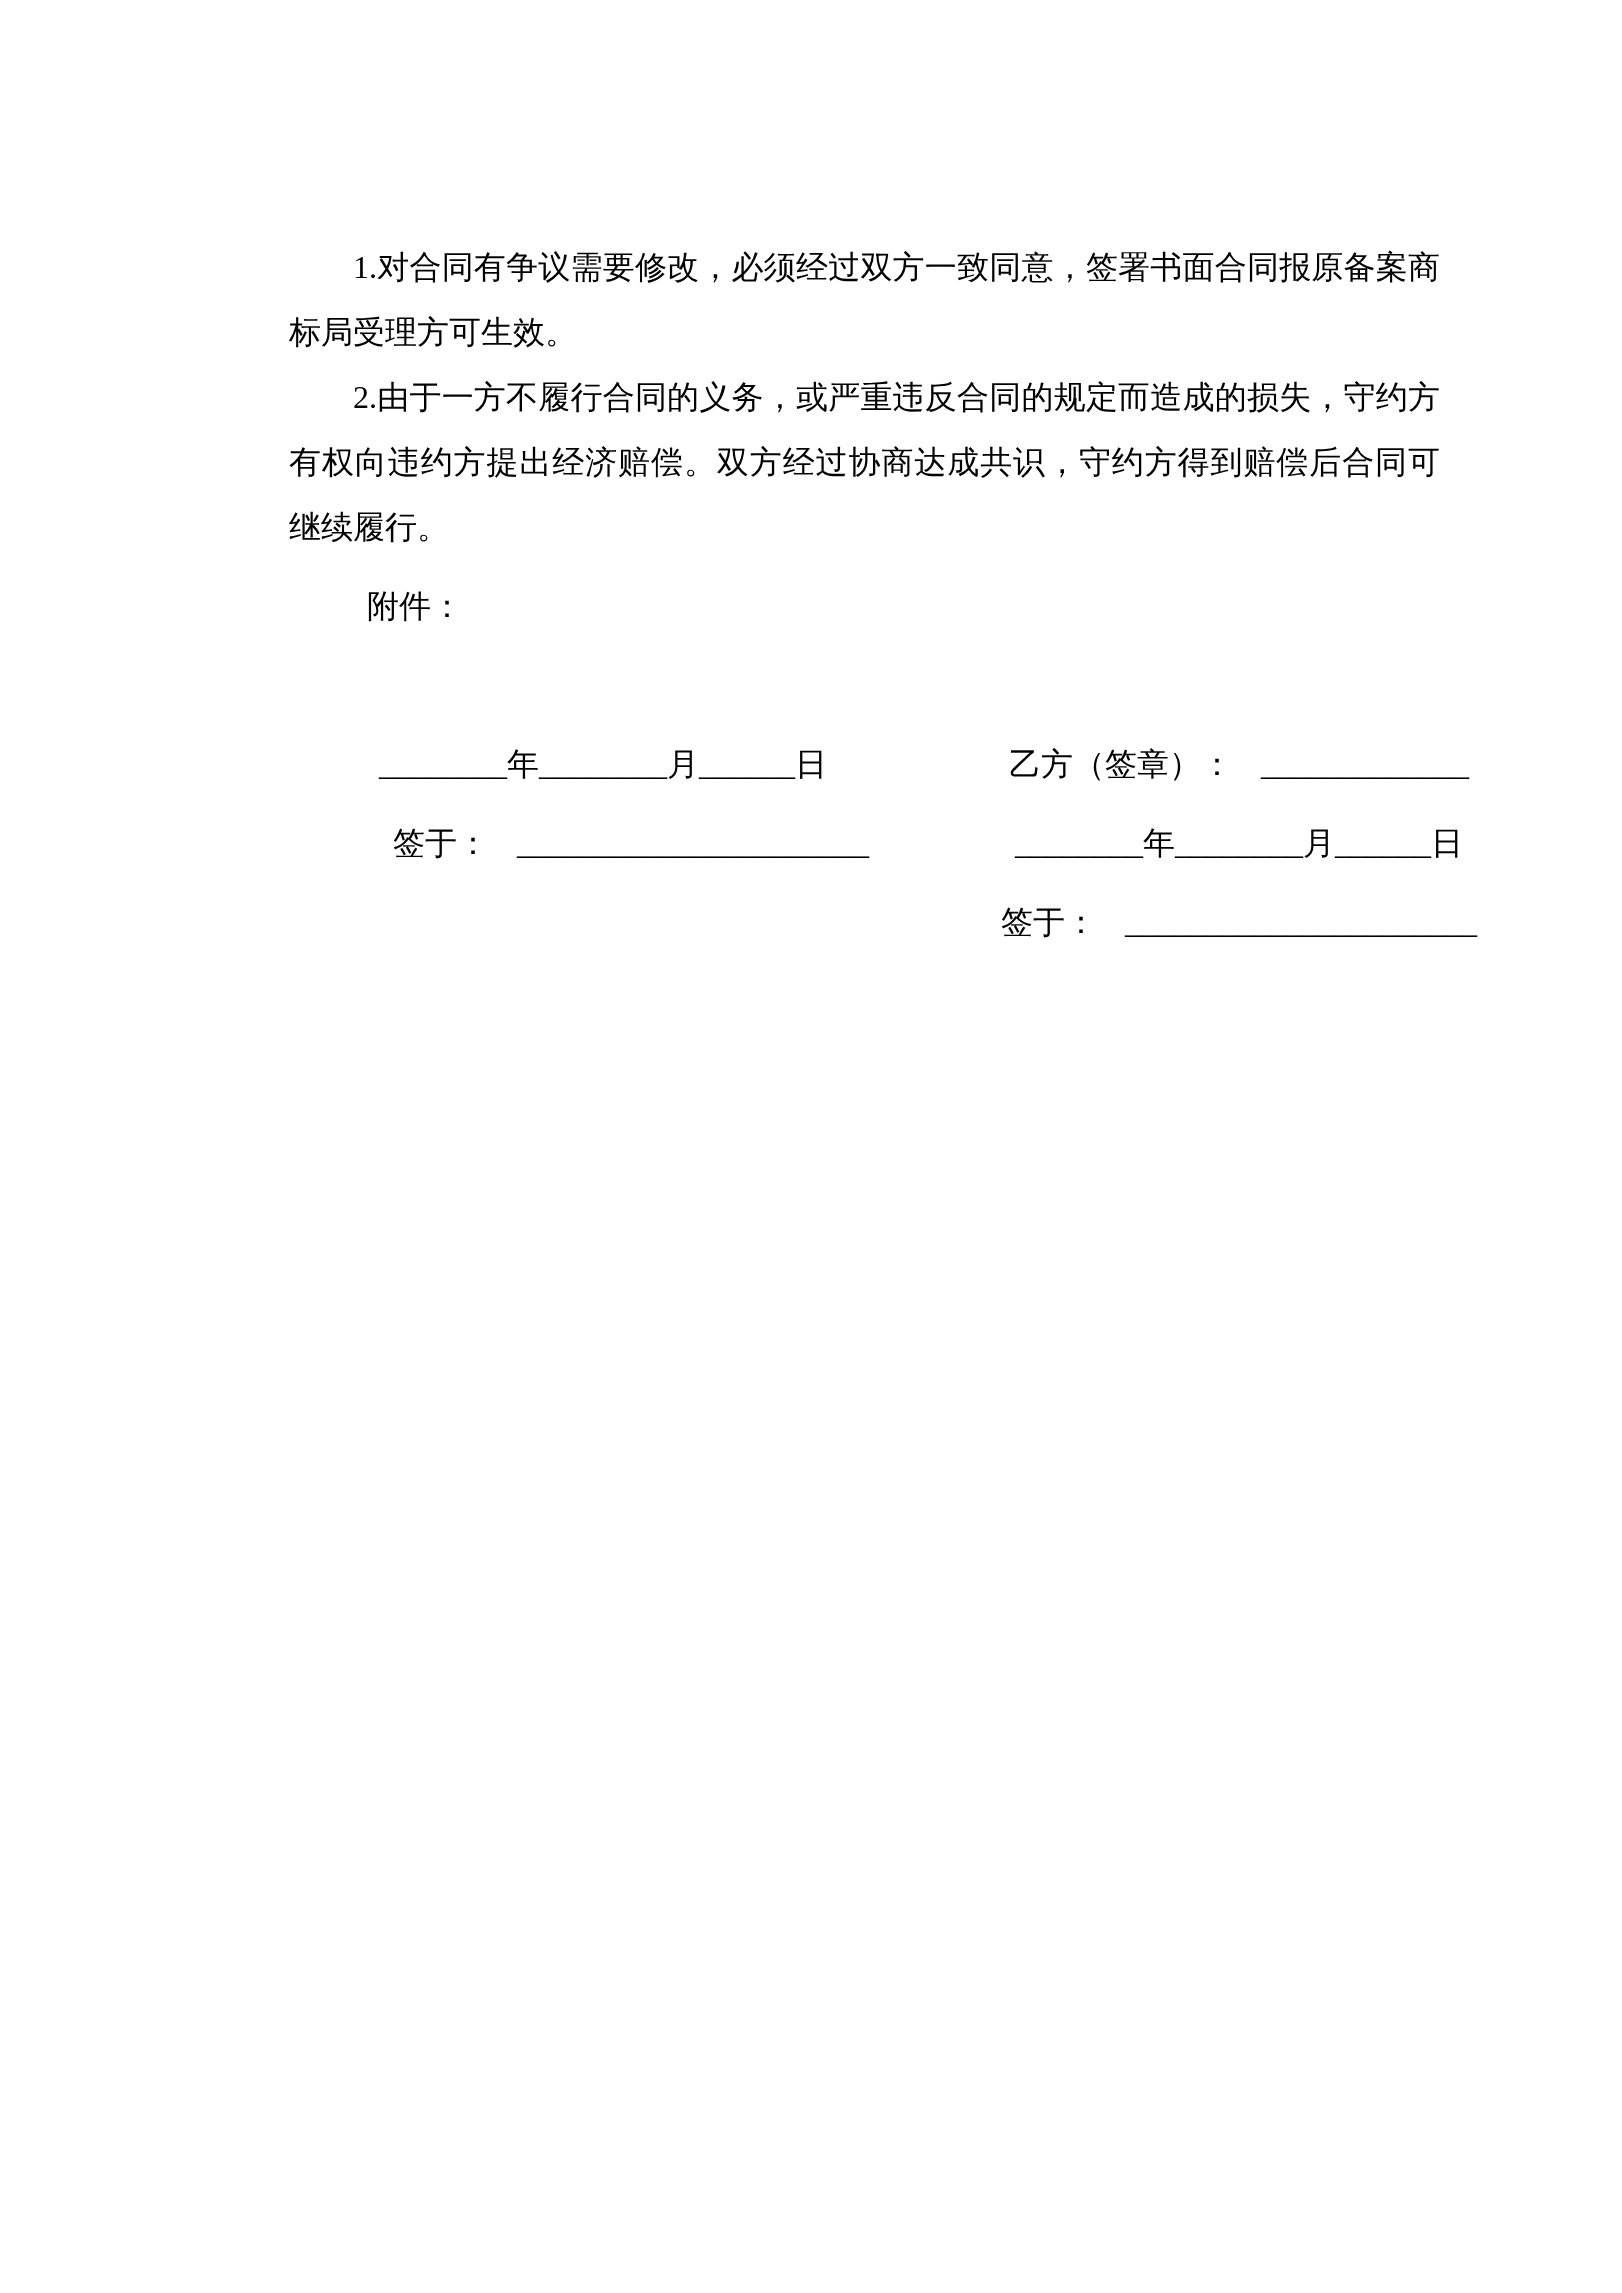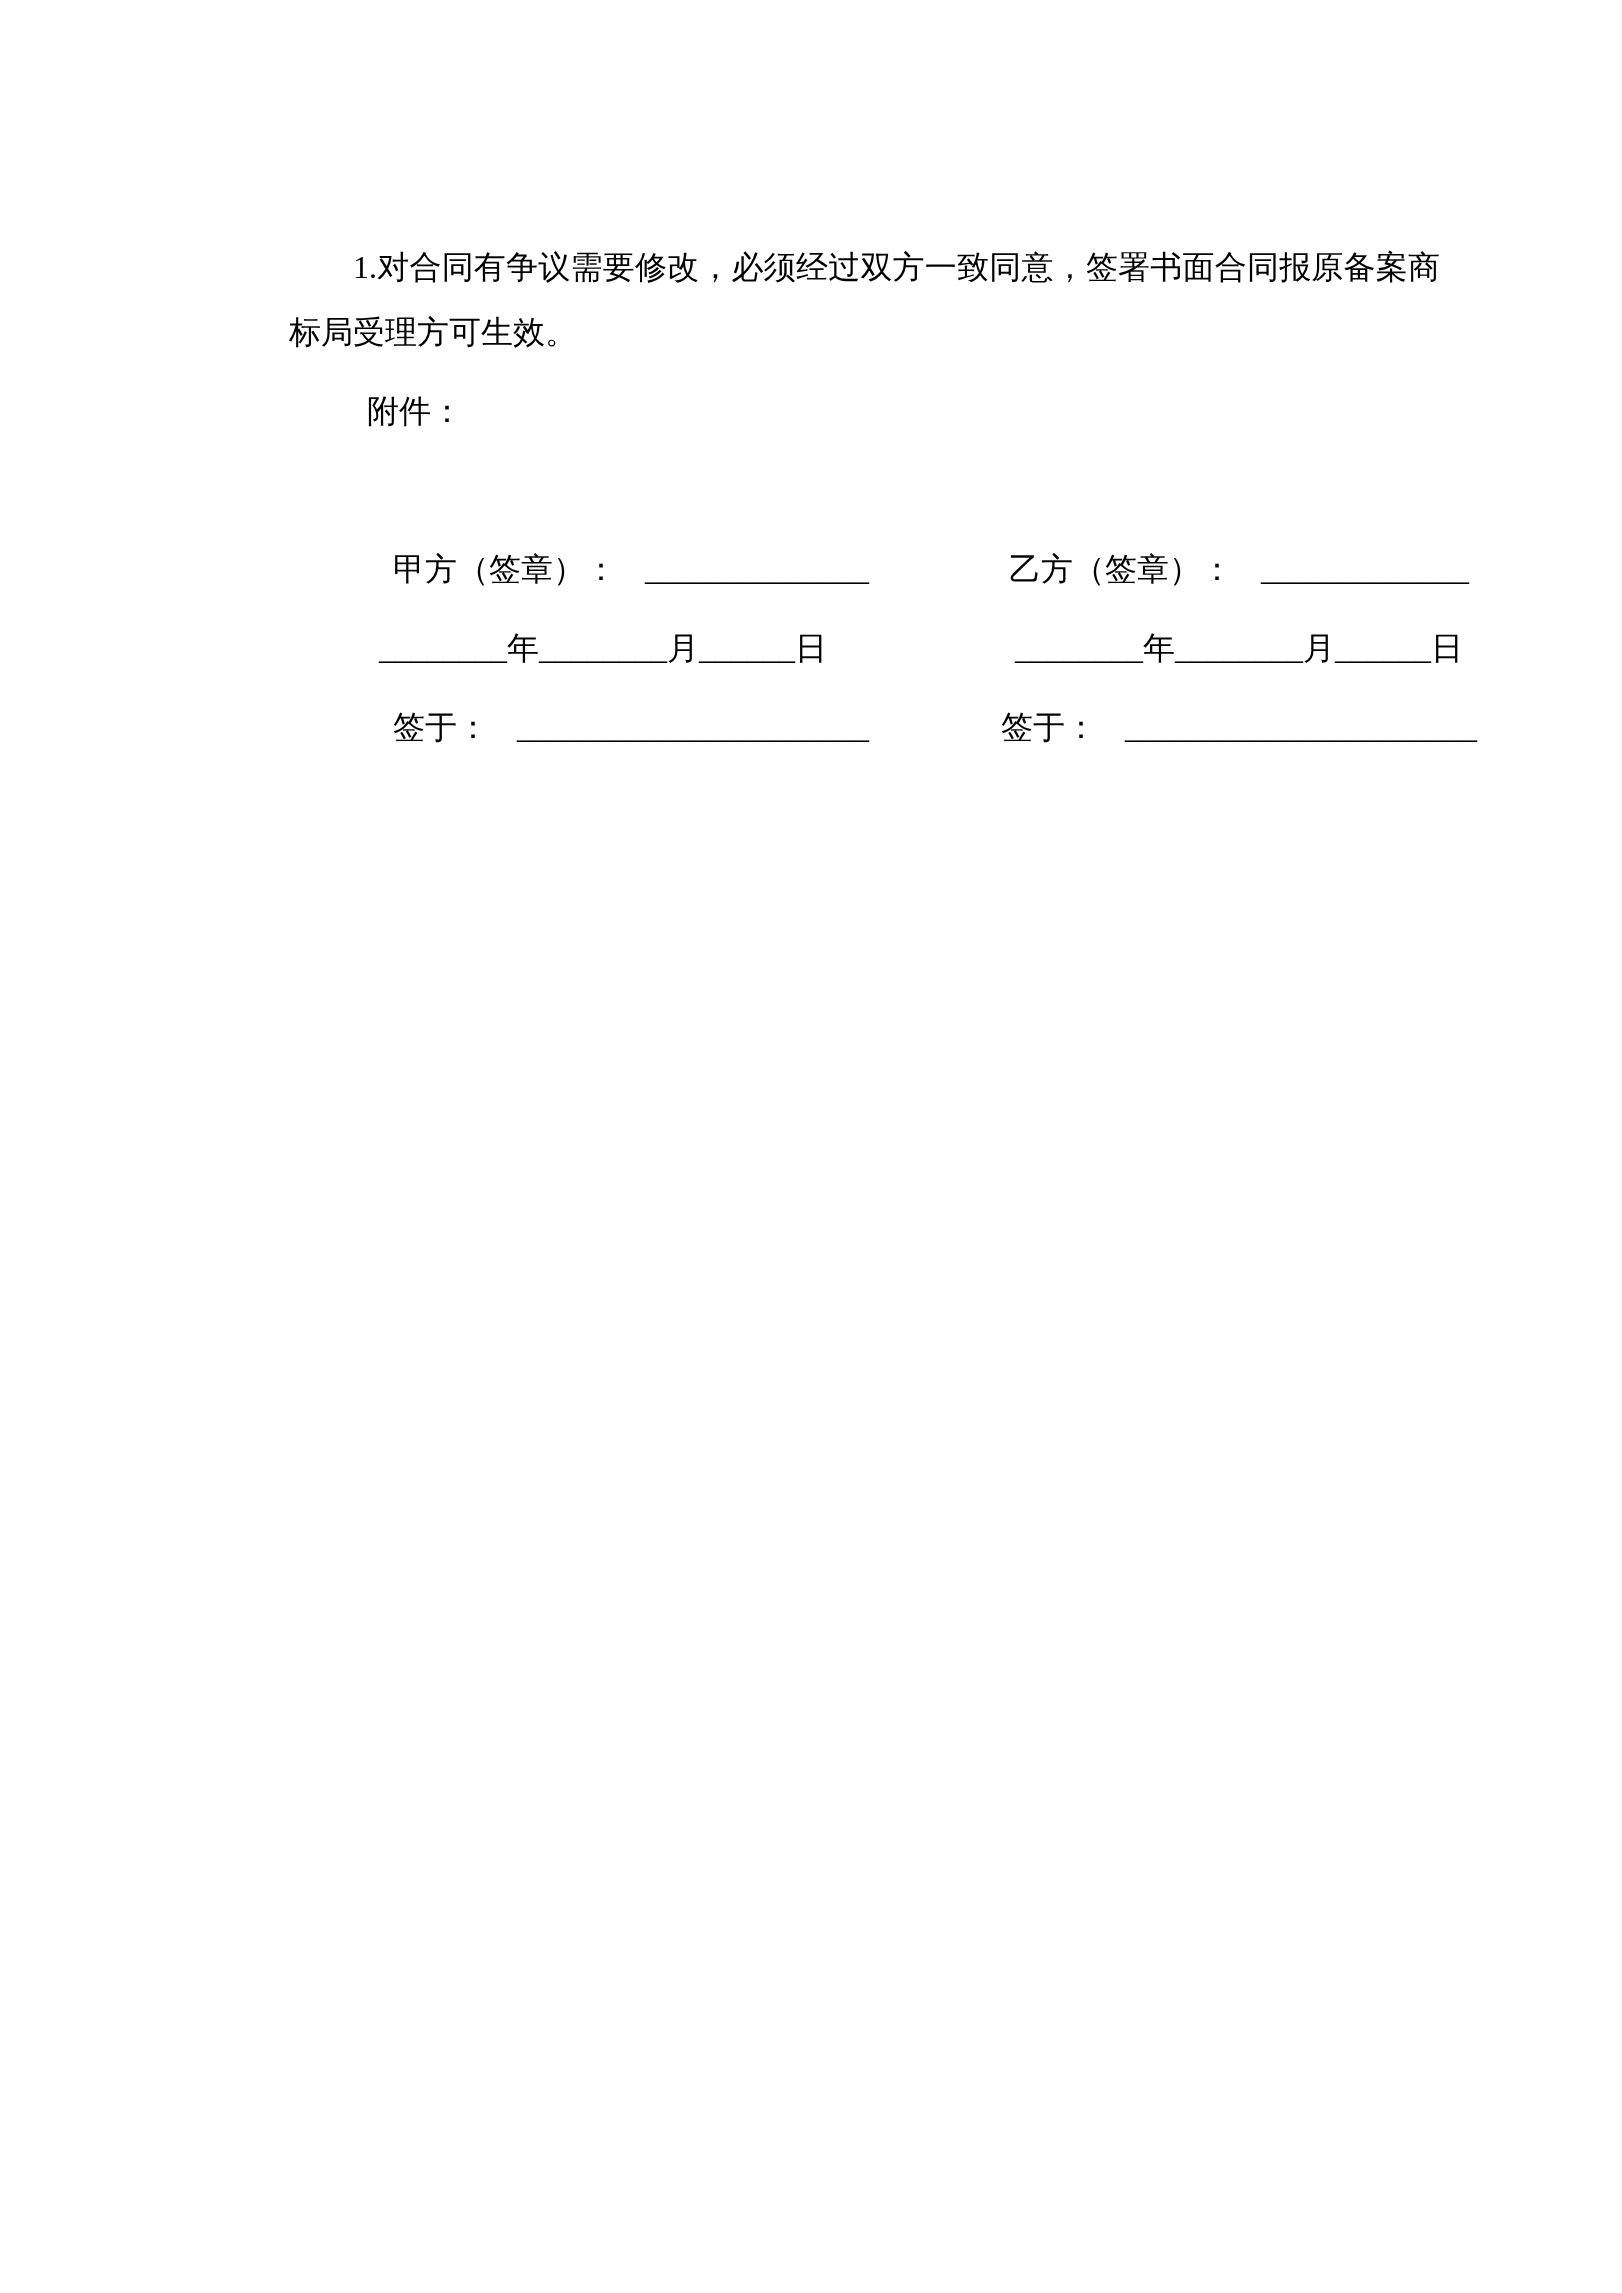--- a/index.html
+++ b/index.html
@@ -52,32 +52,30 @@
   .sign-line { display: block; }
   .u { text-decoration: none; }
 </style>
 </head>
 <body>
 
 <div class="page">
 
   <p class="para">1.对合同有争议需要修改，必须经过双方一致同意，签署书面合同报原备案商标局受理方可生效。</p>
 
+  <p class="para">2.由于一方不履行合同的义务，或严重违反合同的规定而造成的损失，守约方有权向违约方提出经济赔偿。双方经过协商达成共识，守约方得到赔偿后合同可继续履行。</p>
 
 
 
   <p class="attach-heading">附件：</p>
 
 
   <div class="sign-block">
 
     <div class="sign-col sign-col-a">
-      <span class="sign-line">
-        <span>甲方（签章）：</span><span class="u">______________</span>
-      </span>
       <span class="sign-line">________年________月______日</span>
       <span class="sign-line">
         <span>签于：</span><span class="u">______________________</span>
       </span>
     </div>
 
     <div class="sign-col sign-col-b">
       <span class="sign-line">
         <span>乙方（签章）：</span><span class="u">_____________</span>
       </span>

